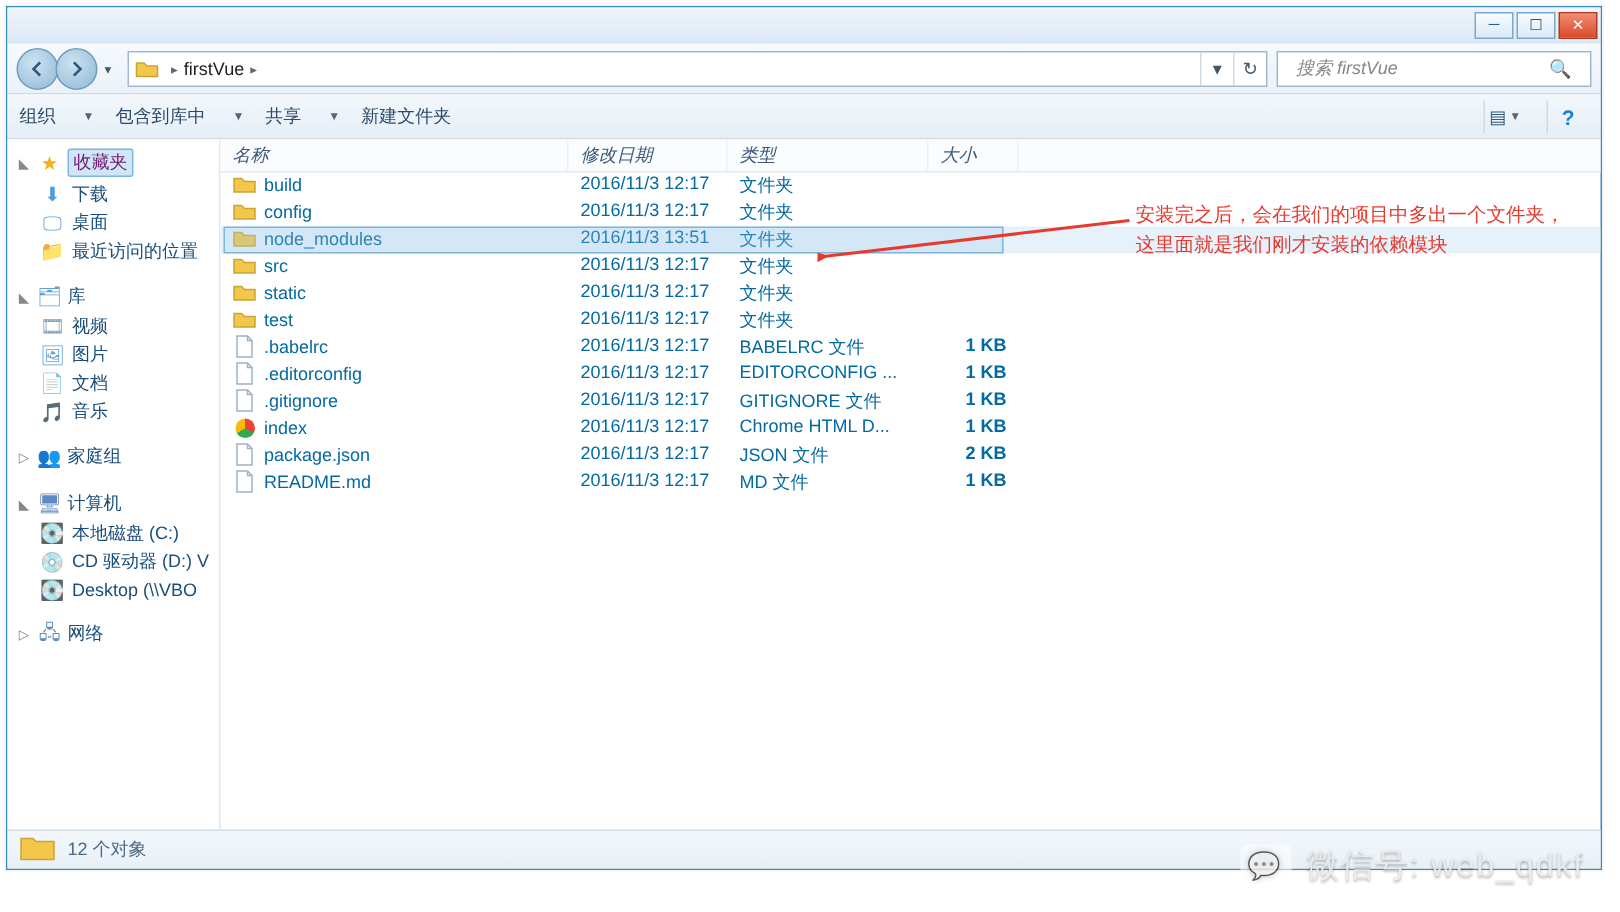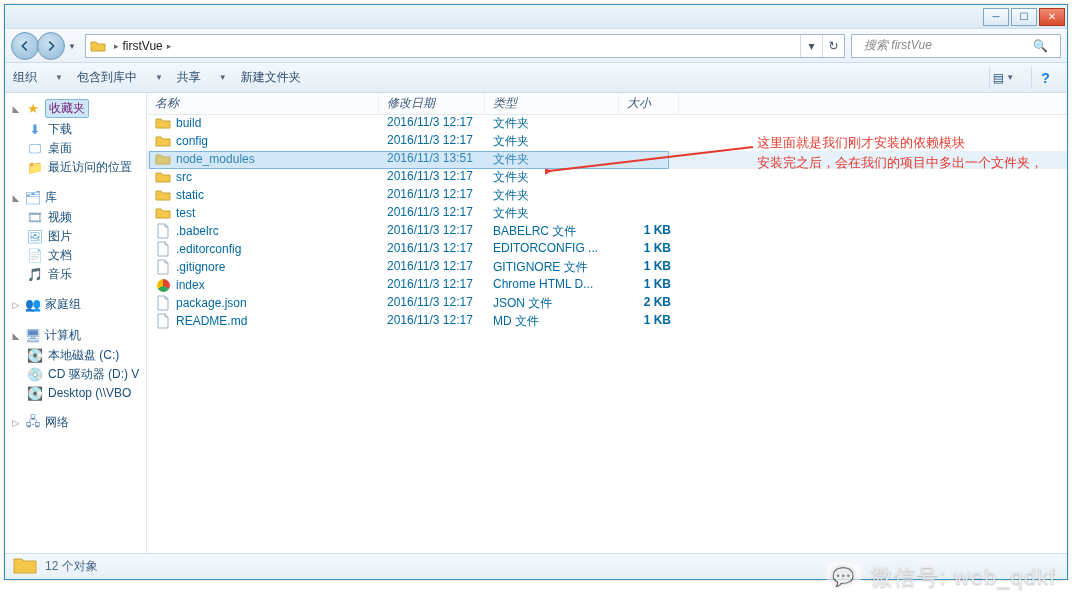--- a/index.html
+++ b/index.html
@@ -419,22 +419,22 @@
 
   <svg class="arrow" style="left:540px; top:136px; width:210px; height:34px;" viewBox="0 0 210 34">
     <defs>
         <marker id="ah" markerWidth="10" markerHeight="8" refX="2" refY="4" orient="auto">
           <path d="M10 0 L0 4 L10 8 z" fill="#e63a2e"></path>
         </marker>
       </defs>
     <line x1="208" y1="6" x2="4" y2="30" stroke="#e63a2e" stroke-width="2" marker-end="url(#ah)"></line>
   </svg>
   <div class="annot" style="left:752px; top:128px;">
+    <div>安装完之后，会在我们的项目中多出一个文件夹，</div>
     <div>这里面就是我们刚才安装的依赖模块</div>
-    <div>安装完之后，会在我们的项目中多出一个文件夹，</div>
   </div>
 
   <div class="status">
     <span class="big-folder">
       <svg width="24" height="20" viewBox="0 0 24 20">
           <path d="M1 5h8l2 2h12v12H1z" fill="#f2c74a" stroke="#caa437"></path>
         </svg>
     </span>
     <span>12 个对象</span>
   </div>

